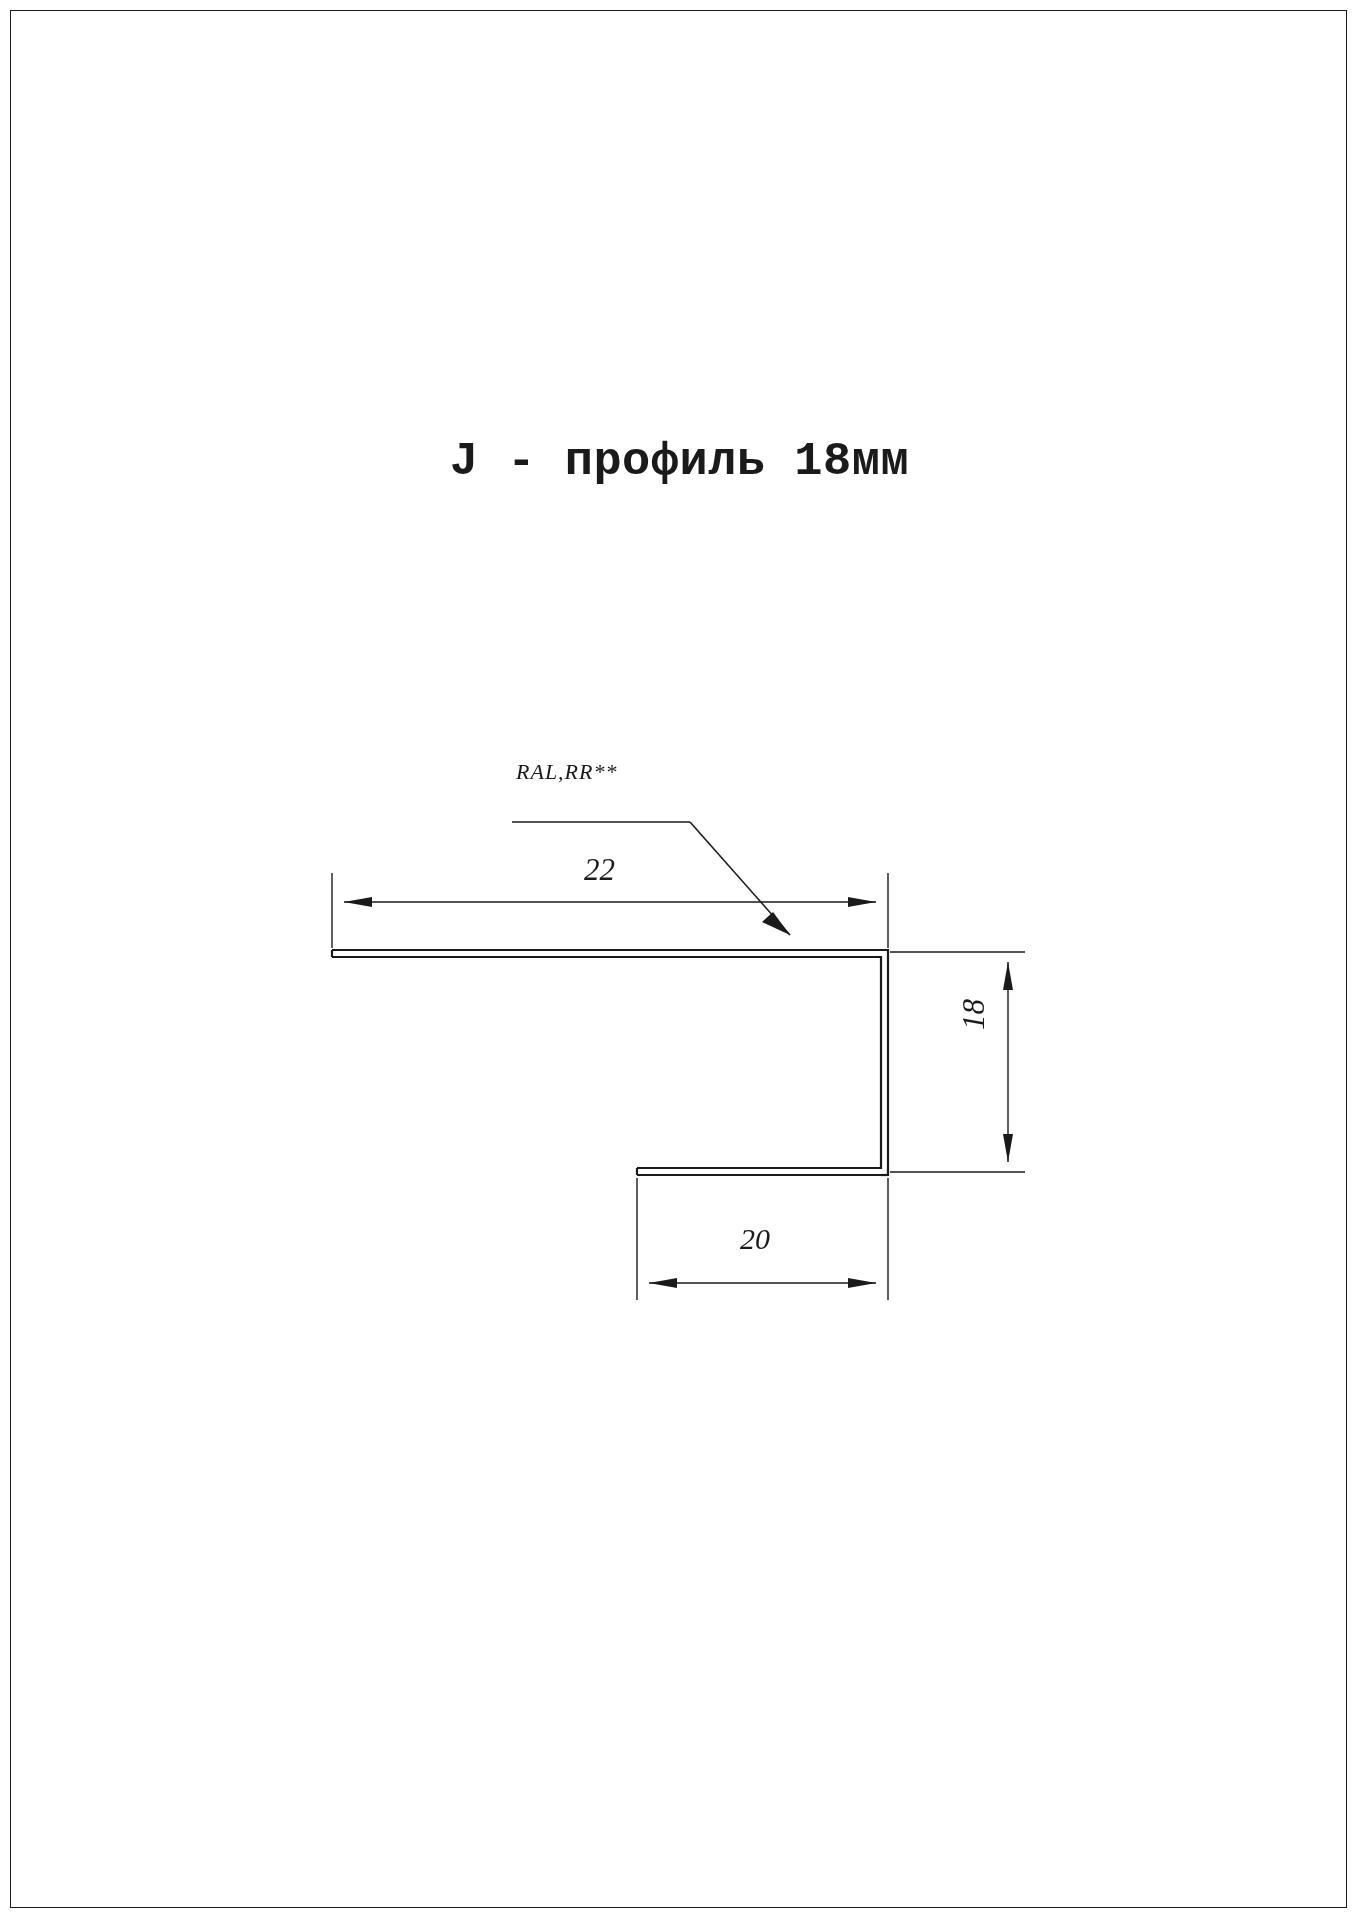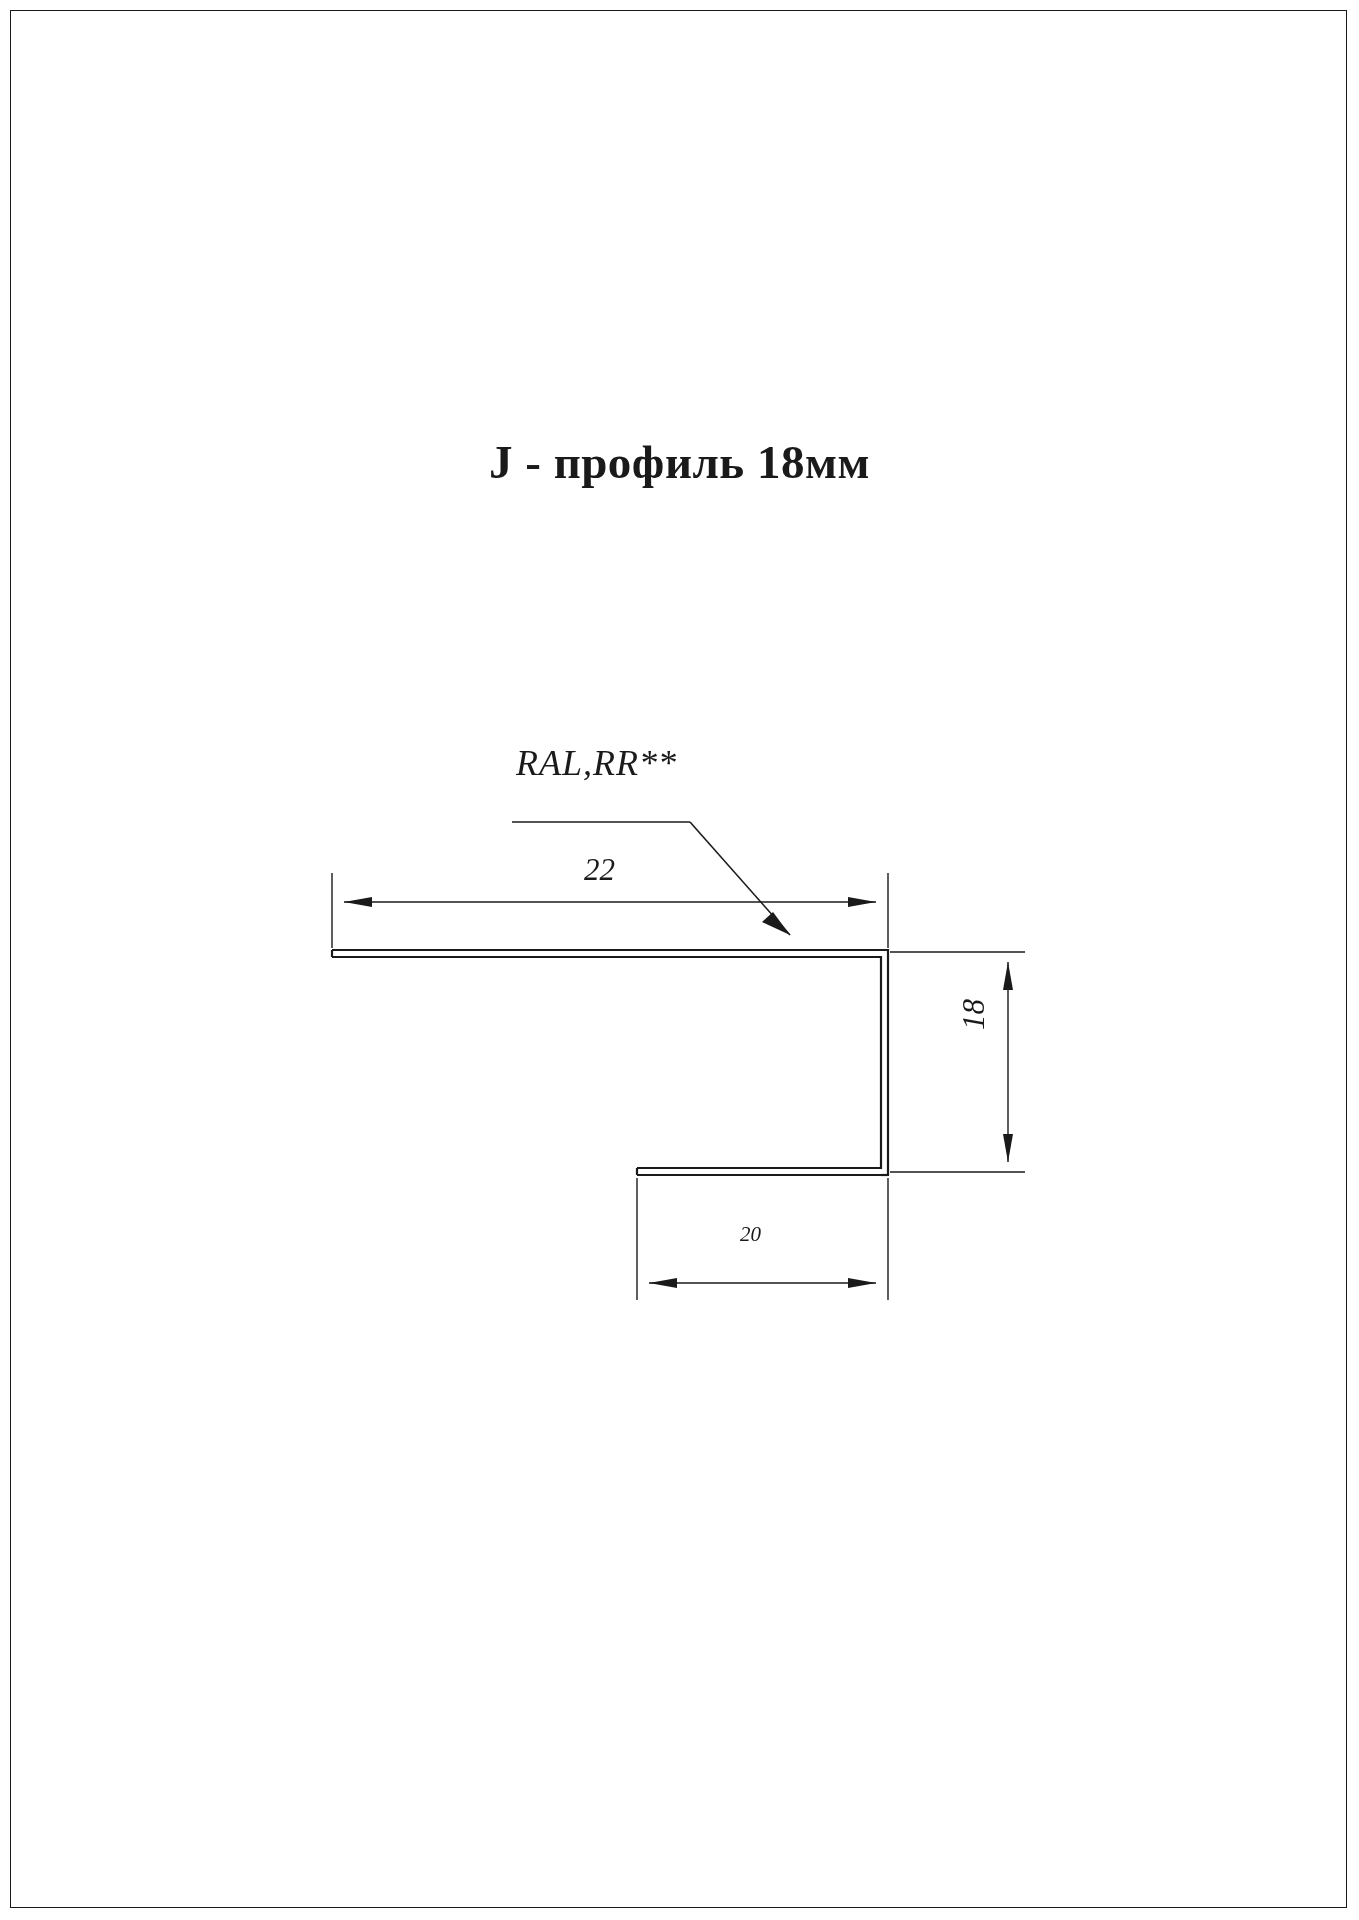--- a/index.html
+++ b/index.html
@@ -27,21 +27,21 @@
     height: 1898px;
     border: 1px solid #1a1a1a;
     box-sizing: border-box;
   }
   #title {
     position: absolute;
     left: 0;
     top: 435px;
     width: 1359px;
     text-align: center;
-    font-family: Liberation Serif, serif;
+    font-family: Liberation Mono, monospace;
     font-size: 47px;
     font-weight: bold;
     color: #1a1a1a;
     letter-spacing: 0.5px;
   }
   #drawing {
     position: absolute;
     left: 0;
     top: 0;
     width: 1359px;
@@ -49,40 +49,40 @@
   }
   .lbl {
     position: absolute;
     font-family: "Liberation Serif", serif;
     font-style: italic;
     color: #1a1a1a;
     white-space: nowrap;
   }
   #lbl-ral {
     left: 516px;
-    top: 742px;
-    font-size: 36px;
+    top: 759px;
+    font-size: 22px;
     letter-spacing: 1px;
   }
   #lbl-43 {
     left: 584px;
     top: 852px;
     font-size: 31px;
   }
   #lbl-18 {
     left: 956px;
     top: 1030px;
     font-size: 31px;
     transform: rotate(-90deg);
     transform-origin: left top;
   }
   #lbl-20 {
     left: 740px;
     top: 1222px;
-    font-size: 21px;
+    font-size: 30px;
   }
 </style>
 </head>
 <body>
 
 <div id="page">
 
   <div id="page-border"></div>
 
   <div id="title">J - профиль 18мм</div>

